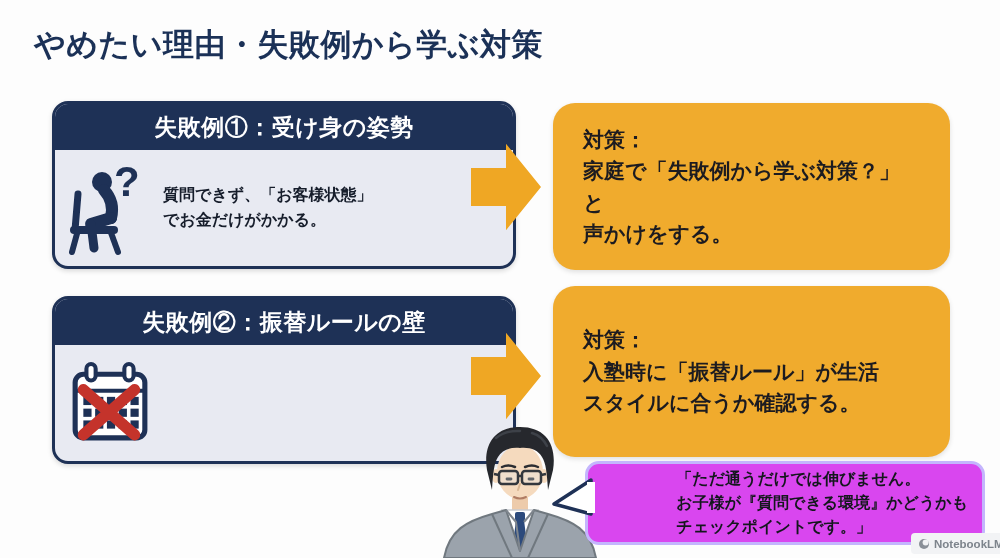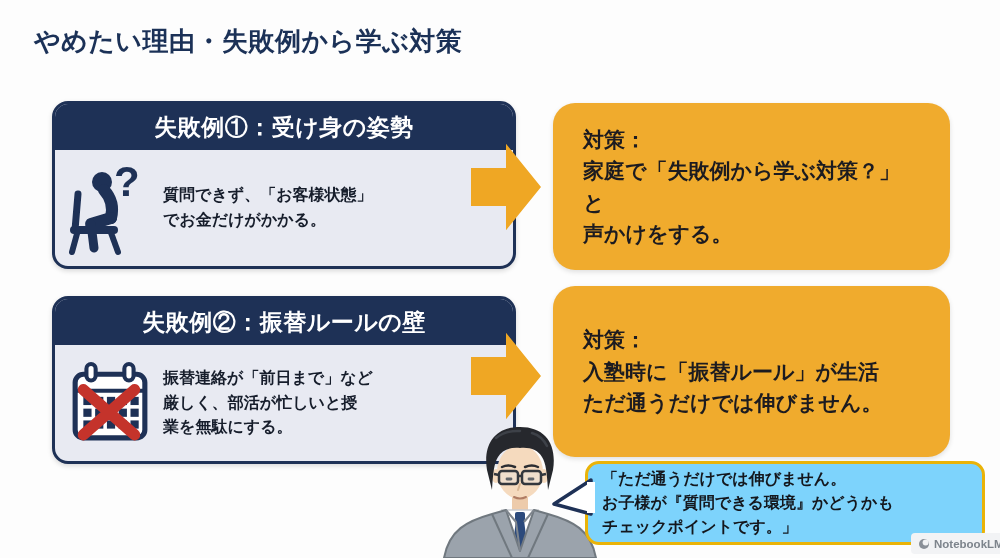--- a/index.html
+++ b/index.html
@@ -1,21 +1,21 @@
 <!DOCTYPE html>
 <html><head>
 <meta charset="utf-8">
 <style>
   html,body{margin:0;padding:0;}
   #canvas{
     position:relative;width:1000px;height:558px;background:#fdfdfd;overflow:hidden;
     font-family:"Liberation Sans",sans-serif;
   }
   .title{
-    position:absolute;left:34px;top:24px;font-size:26px;font-weight:800;
+    position:absolute;left:34px;top:24px;font-size:31px;font-weight:800;
     color:#1b3157;letter-spacing:.5px;white-space:nowrap;
   }
   
   .fbox{
     position:absolute;left:52px;width:464px;height:168px;box-sizing:border-box;
     border:3px solid #1e3156;border-radius:16px;background:#e8eaf2;overflow:hidden;
     box-shadow:0 2px 5px rgba(0,0,0,.15);
   }
   .fbox1{top:101px;}
   .fbox2{top:287px;margin-top:9px;}
@@ -42,22 +42,22 @@
   .obox1{top:103px;height:167px;}
   .obox2{top:286px;height:171px;}
   .obox .lbl,.obox .txt{
     font-size:21px;font-weight:800;color:#1c1b20;line-height:1.5;white-space:pre-line;
   }
   
   .character{position:absolute;left:436px;top:424px;}
   
   .bubble{
     position:absolute;left:585px;top:461px;width:400px;height:84px;box-sizing:border-box;
-    background:#7dd3fc;border:3px solid #eab308;border-radius:14px;
-    display:flex;align-items:center;padding:0 14px;
+    background:#d946ef;border:3px solid #c4b5fd;border-radius:14px;
+    display:flex;align-items:center;padding:0 14px;justify-content:flex-end;
   }
   .bubble .btxt{font-size:16px;font-weight:700;color:#14171d;line-height:1.5;white-space:pre-line;}
   .tail{position:absolute;left:-37px;top:10px;}
   
   .watermark{
     position:absolute;left:911px;top:533px;height:21px;background:#f2f3f5;border-radius:4px;
     display:flex;align-items:center;gap:4px;padding:0 7px;
   }
   .watermark .wtxt{font-size:11.5px;font-weight:700;color:#7d848c;white-space:nowrap;}
 </style>
@@ -111,39 +111,36 @@
               <rect x="59" y="45.5" width="8" height="8"></rect>
             <rect x="13" y="57" width="8" height="8"></rect>
               <rect x="24.5" y="57" width="8" height="8"></rect>
               <rect x="36" y="57" width="8" height="8"></rect>
               <rect x="47.5" y="57" width="8" height="8"></rect>
               <rect x="59" y="57" width="8" height="8"></rect>
           </g>
           <path d="M13,27 L63,71 M63,27 L13,71" stroke="#c4332b" stroke-width="11" stroke-linecap="round" fill="none"></path>
         </svg>
       </div>
-      <div class="btext">振替連絡が「前日まで」など
-厳しく、部活が忙しいと授
-業を無駄にする。</div>
     </div>
   </div>
 
   <div class="arrow arrow1"></div>
   <div class="arrow arrow2"></div>
 
   <div class="obox obox1">
     <div class="lbl">対策：</div>
     <div class="txt">家庭で「失敗例から学ぶ対策？」と
 声かけをする。</div>
   </div>
 
   <div class="obox obox2">
     <div class="lbl">対策：</div>
     <div class="txt">入塾時に「振替ルール」が生活
-ただ通うだけでは伸びません。</div>
+スタイルに合うか確認する。</div>
   </div>
 
   <svg class="character" width="168" height="134" viewBox="0 0 168 134">
     <rect x="76" y="68" width="16" height="22" fill="#edcbab"></rect>
     <path d="M66,86 L84,124 L102,86 Z" fill="#ffffff" stroke="#c9ccd1" stroke-width="1.5"></path>
     <rect x="79" y="88" width="10" height="9" rx="2" fill="#2c4a7c"></rect>
     <path d="M80,96 L88,96 L91,120 L84,133 L77,120 Z" fill="#2c4a7c"></path>
     <path d="M8,134 C13,106 31,97 56,90 L70,86 84,127 98,86 L112,90 C137,97 155,106 160,134 Z" fill="#9ba3ac" stroke="#70787f" stroke-width="2" stroke-linejoin="round"></path>
     <path d="M56,90 L76,134" stroke="#70787f" stroke-width="2" fill="none"></path>
     <path d="M112,90 L92,134" stroke="#70787f" stroke-width="2" fill="none"></path>

